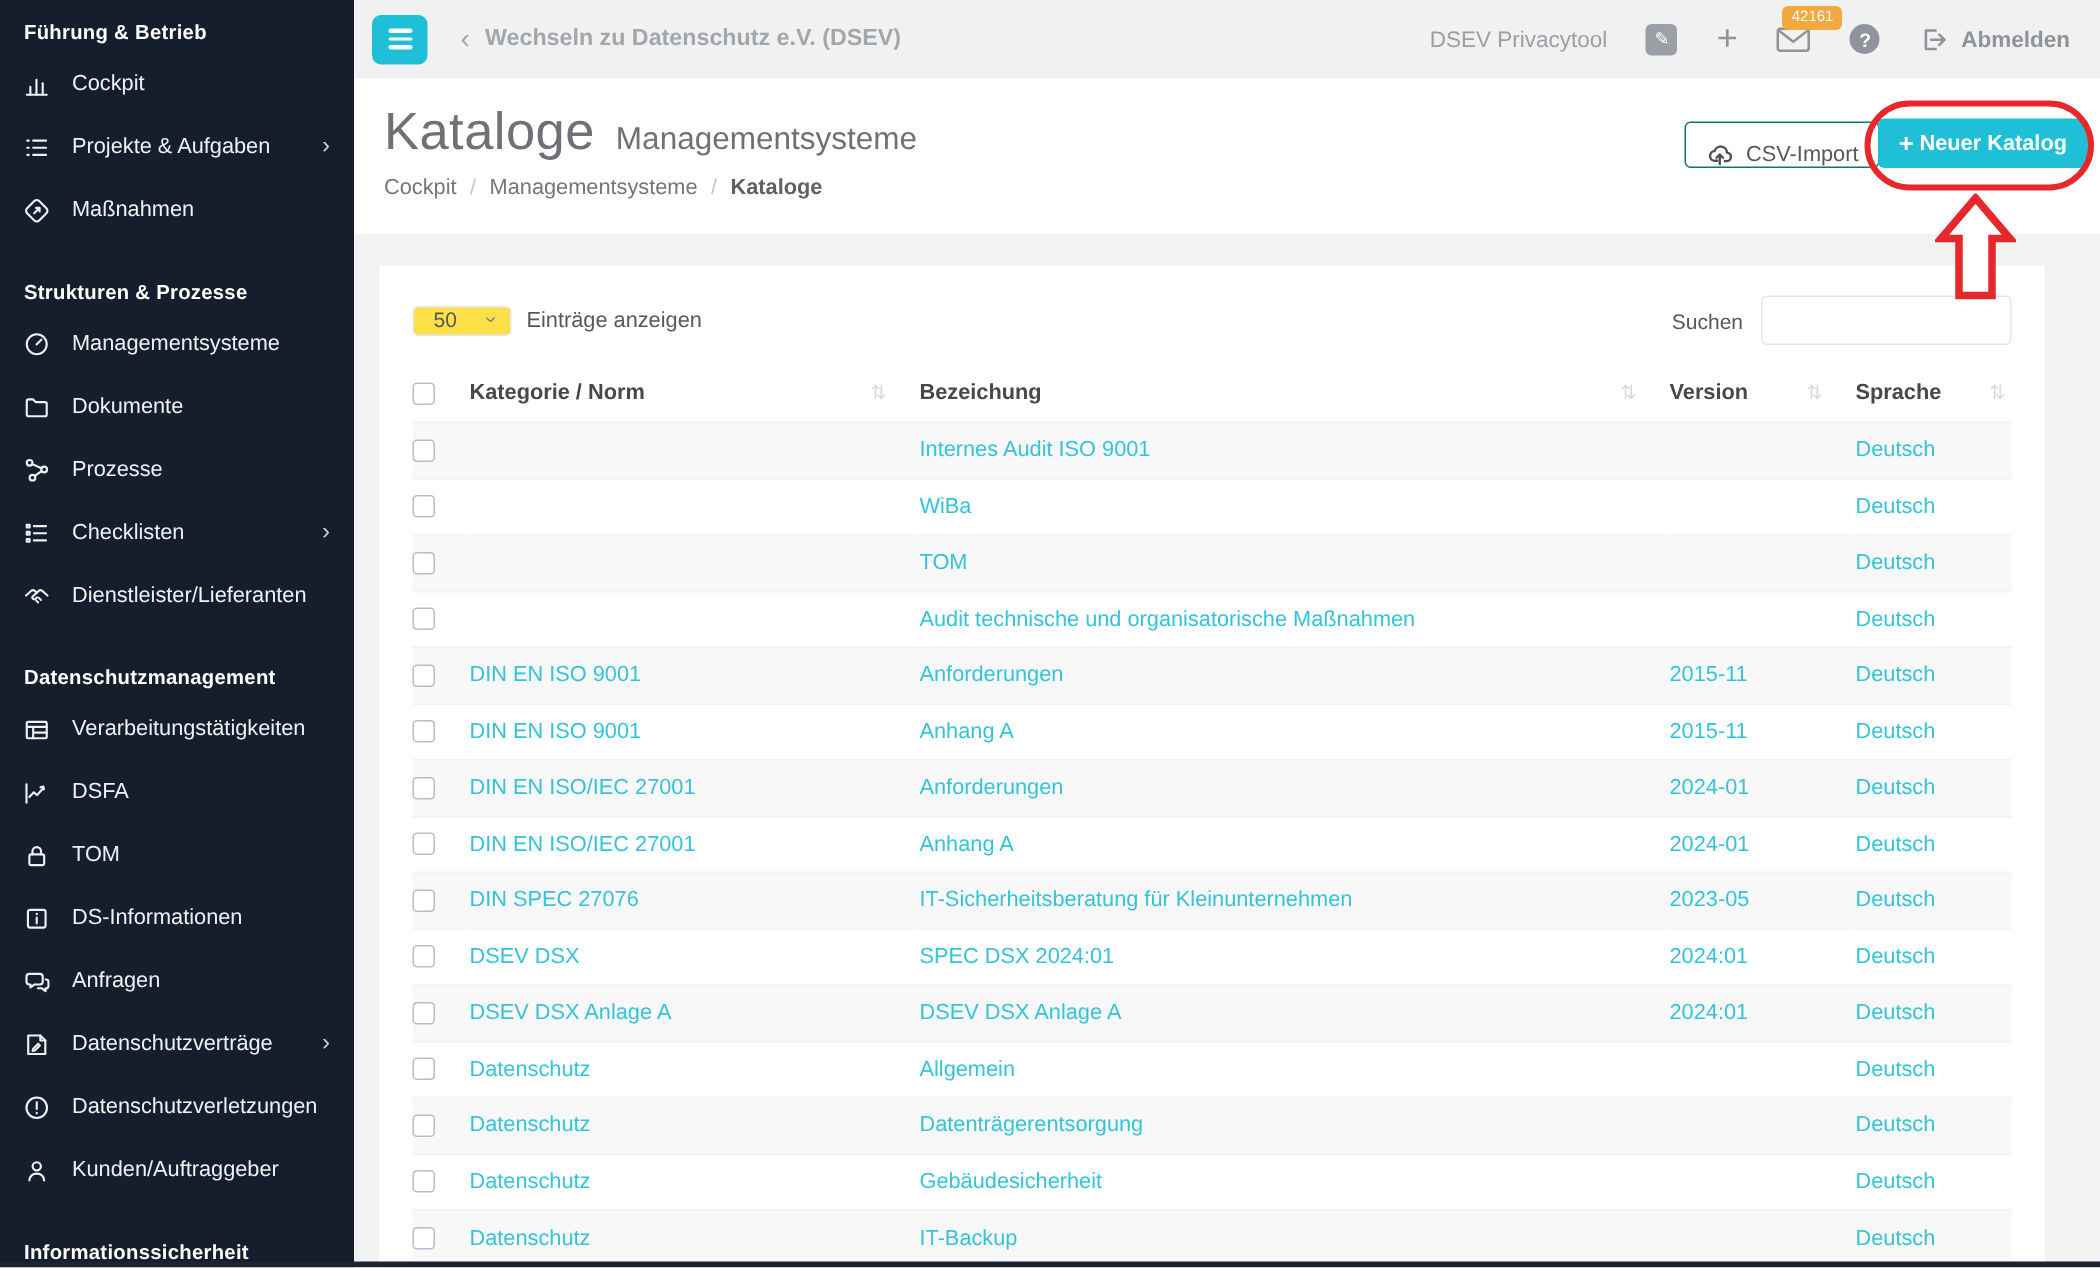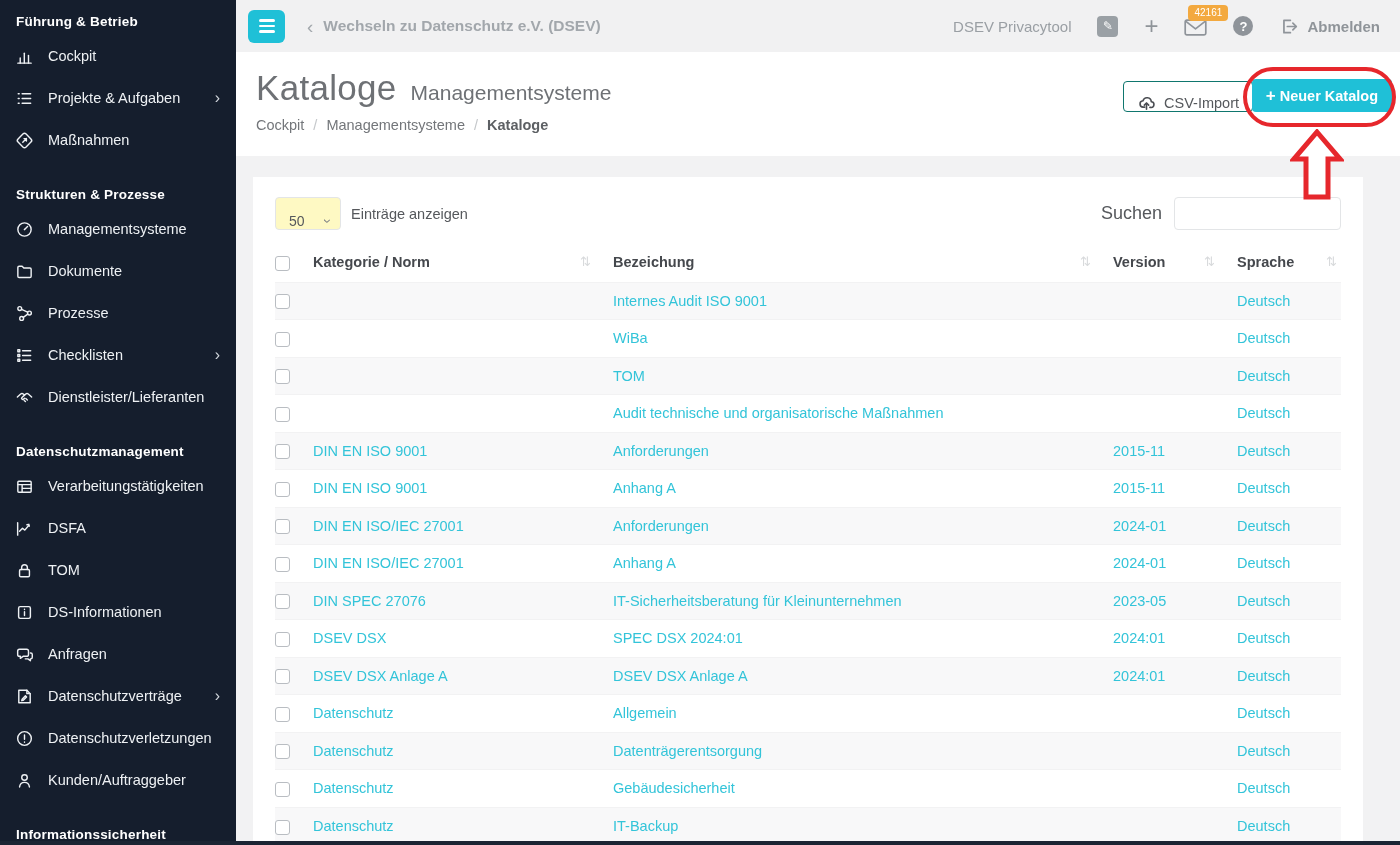--- a/index.html
+++ b/index.html
@@ -45,26 +45,26 @@
   .breadcrumb .sep{color:#c4c7ca}
   .breadcrumb .current{font-weight:bold;color:#5d6064}
   .csv-btn{position:absolute;top:29px;right:147px;height:31px;background:#fff;border:1px solid #0f766e;border-radius:4px;
            display:flex;align-items:flex-end;gap:8px;padding:0 13px;font-size:14.5px;color:#55585c;cursor:pointer}
   .new-btn{position:absolute;top:27px;right:8px;height:33px;background:#1fc0d7;border:none;border-radius:4px;
            display:flex;align-items:center;gap:4px;padding:0 14px;font-size:14.5px;color:#fff;font-weight:bold;cursor:pointer}
 
   
   .card{position:absolute;left:253px;top:177px;width:1110px;height:668px;background:#fff}
   .controls{display:flex;align-items:center;padding:20px 22px 15px}
-  .page-size{width:66px;height:33px;border:1px solid #e3e5e7;border-radius:4px;display:flex;align-items:flex-end;
-             padding:0 9px 0 13px;font-size:14px;color:#55585c;cursor:pointer;background:#fef9c3}
+  .page-size{width:66px;height:20px;border:1px solid #e3e5e7;border-radius:4px;display:flex;align-items:flex-start;
+             padding:0 9px 0 13px;font-size:14px;color:#55585c;cursor:pointer;background:#fde047}
   .page-size .caret{margin-left:auto;display:inline-block;transform:rotate(90deg);color:#7b7f84;font-size:14px}
   .ps-label{margin-left:10px;font-size:14.5px;color:#55585c}
   .search-wrap{margin-left:auto;display:flex;align-items:center;gap:12px}
-  .search-wrap label{font-size:18px;color:#55585c}
+  .search-wrap label{font-size:14px;color:#55585c}
   .search-input{width:167px;height:33px;border:1px solid #e3e5e7;border-radius:4px;padding:0 10px;font-size:14px;
                 color:#55585c;outline:none;background:#fff}
   table{border-collapse:collapse;table-layout:fixed;width:1066px;margin:0 22px}
   th{font-size:14.5px;font-weight:bold;color:#45484d;text-align:left;padding:9px 0 11px;cursor:pointer}
   th .sort{float:right;color:#d8dadc;font-size:13px;margin-right:22px;font-weight:normal}
   td{font-size:14.5px;padding:0;height:37.5px;border-top:1px solid #f2f2f3;vertical-align:middle}
   tbody tr:nth-child(odd) td{background:#f8f8f9}
   td a{color:#33c4d9;text-decoration:none;cursor:pointer}
   .cb{display:inline-block;width:15px;height:15px;border:1.5px solid #b9bdc2;border-radius:3px;background:#fff;
       cursor:pointer;vertical-align:middle}

